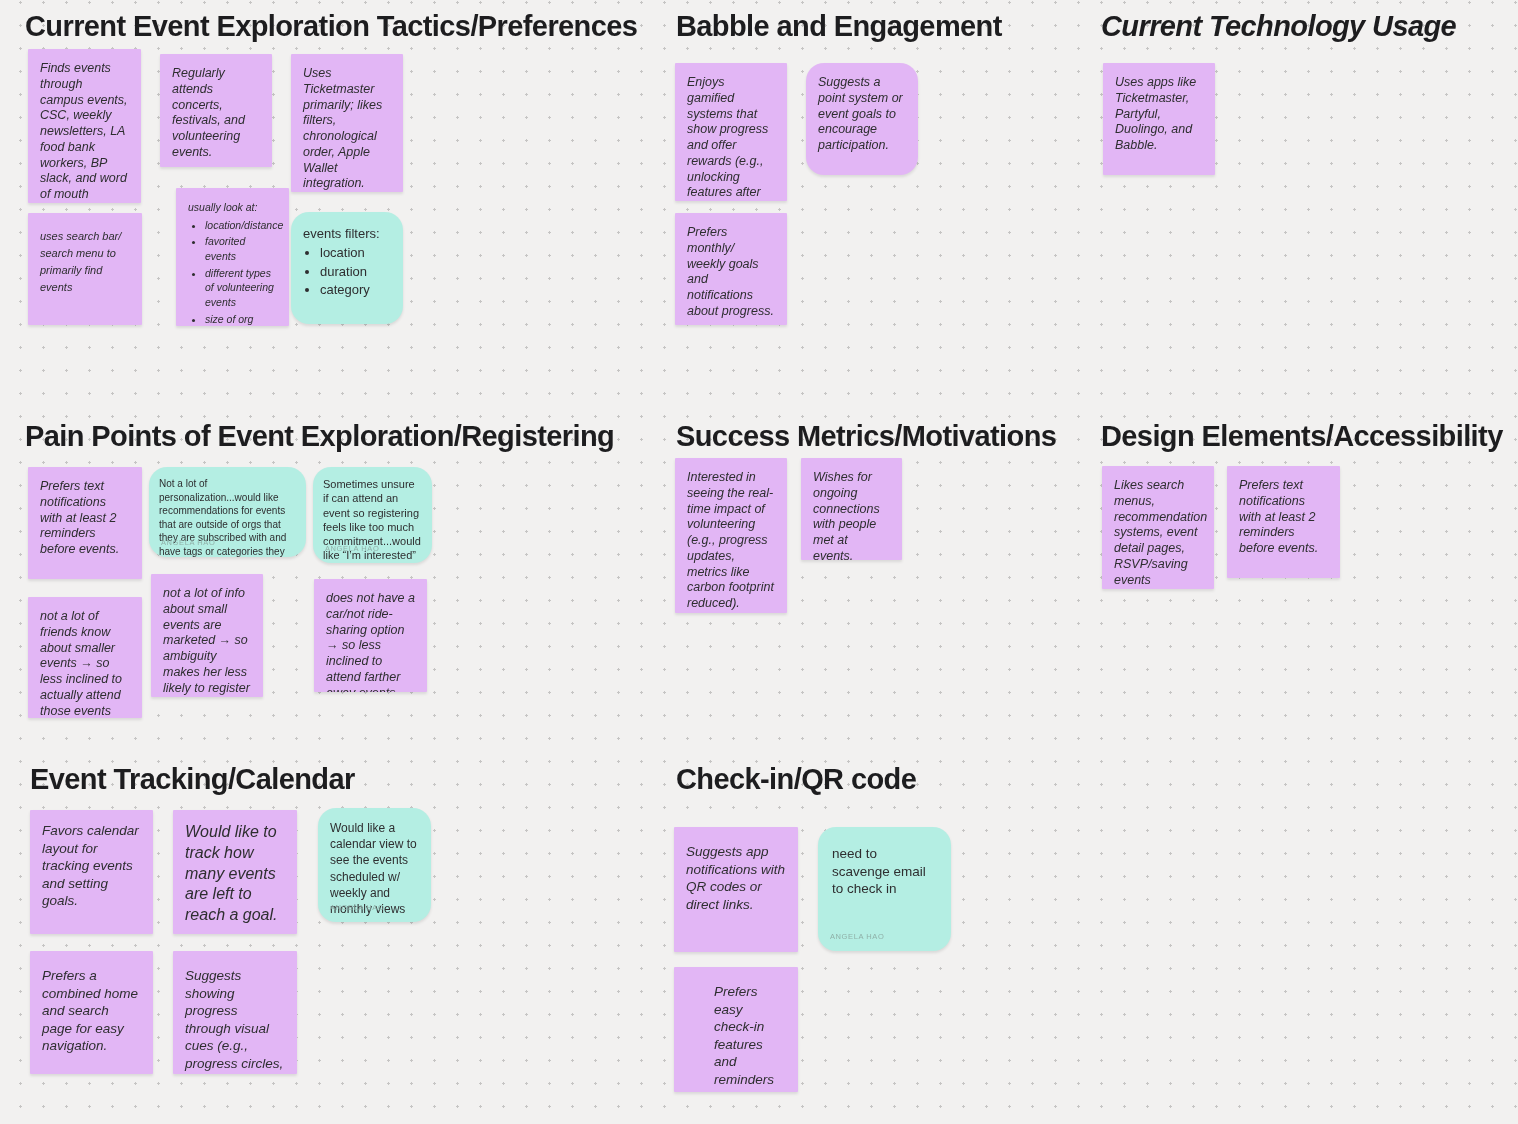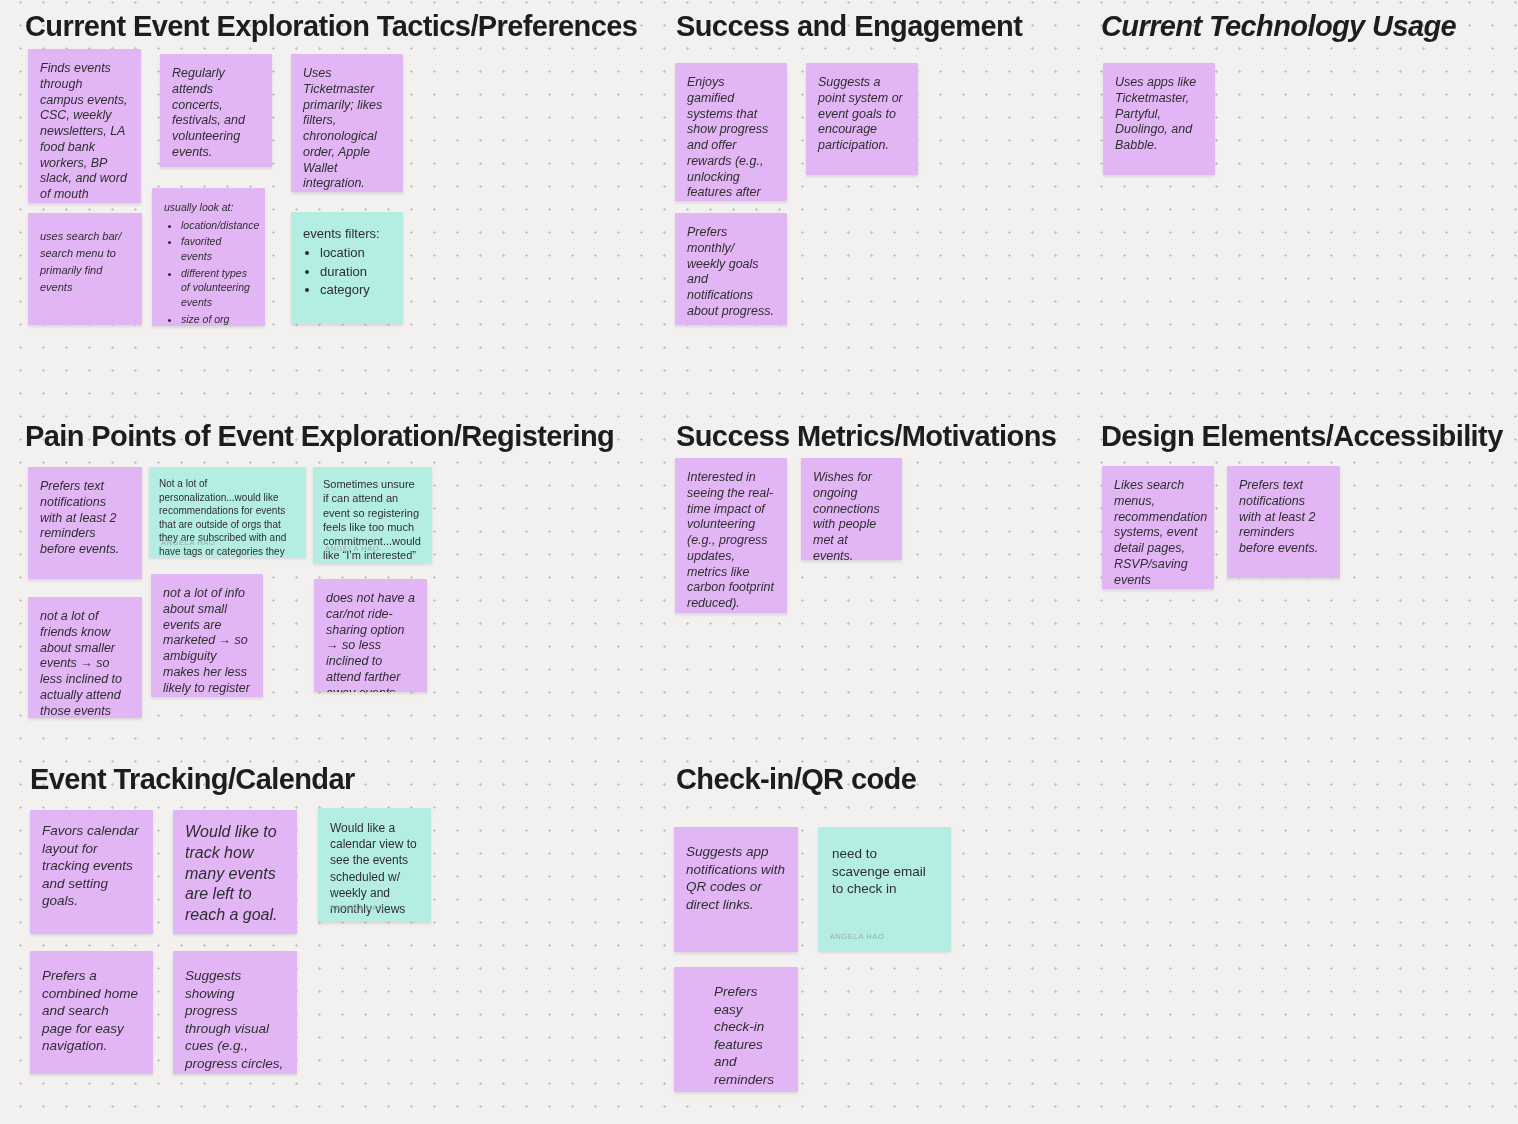--- a/index.html
+++ b/index.html
@@ -40,46 +40,46 @@
     box-sizing:border-box;
     padding:12px 12px;
     font-size:12.5px;
     line-height:1.26;
     color:#2e2e30;
     box-shadow:0 2px 3px rgba(0,0,0,0.10);
     border-radius:1px;
     overflow:hidden;
   }
   .purple{background:#e2b6f5;font-style:italic;}
-  .teal{background:#b4eee3;}
+  .teal{background:#b4eee3;border-radius:18px;}
   .note-text{margin:0;}
   .note ul{
     margin:3px 0 0 0;
     padding-left:17px;
   }
   .note li{margin:0 0 2px 0;}
   .attribution{
     position:absolute;
     left:12px;
     bottom:9px;
     font-size:7.5px;
     letter-spacing:0.6px;
     color:#8fb0a8;
   }
 
   
   .n-s1-0{left:28px;top:49px;width:113px;height:154px;}
   .n-s1-1{left:160px;top:54px;width:112px;height:113px;}
   .n-s1-2{left:291px;top:54px;width:112px;height:138px;}
   .n-s1-3{left:28px;top:213px;width:114px;height:112px;font-size:11px;line-height:1.55;padding-top:15px;}
-  .n-s1-4{left:152px;top:188px;width:113px;height:138px;font-size:10.5px;line-height:1.4;}
+  .n-s1-4{left:176px;top:188px;width:113px;height:138px;font-size:10.5px;line-height:1.4;}
   .n-s1-5{left:291px;top:212px;width:112px;height:112px;font-size:13px;padding-top:14px;}
   
   .n-s2-0{left:675px;top:63px;width:112px;height:138px;}
-  .n-s2-1{left:806px;top:63px;width:112px;height:112px;}
+  .n-s2-1{left:806px;top:63px;width:112px;height:112px;border-radius:18px;}
   .n-s2-2{left:675px;top:213px;width:112px;height:112px;}
   
   .n-s3-0{left:1103px;top:63px;width:112px;height:112px;}
   
   .n-s4-0{left:28px;top:467px;width:114px;height:112px;}
   .n-s4-1{left:149px;top:467px;width:157px;height:90px;font-size:10px;line-height:1.35;padding:10px;}
   .n-s4-2{left:313px;top:467px;width:119px;height:96px;font-size:11px;line-height:1.3;padding:10px;}
   .n-s4-3{left:28px;top:597px;width:114px;height:121px;}
   .n-s4-4{left:151px;top:574px;width:112px;height:123px;}
   .n-s4-5{left:314px;top:579px;width:113px;height:113px;}
@@ -99,21 +99,21 @@
   .n-s8-0{left:674px;top:827px;width:124px;height:125px;font-size:13.5px;line-height:1.3;padding-top:16px;}
   .n-s8-1{left:818px;top:827px;width:133px;height:124px;font-size:13.5px;line-height:1.3;padding:18px 14px;}
   .n-s8-2{left:674px;top:967px;width:124px;height:125px;font-size:13.5px;line-height:1.3;padding-top:16px;padding-left:40px;}
 </style>
 </head>
 <body>
 
 <div class="board">
 
   <h2 class="section-title h-s1">Current Event Exploration Tactics/Preferences</h2>
-  <h2 class="section-title h-s2">Success and Engagement</h2>
+  <h2 class="section-title h-s2">Babble and Engagement</h2>
   <h2 class="section-title h-s3">Current Technology Usage</h2>
   <h2 class="section-title h-s4">Pain Points of Event Exploration/Registering</h2>
   <h2 class="section-title h-s5">Success Metrics/Motivations</h2>
   <h2 class="section-title h-s6">Design Elements/Accessibility</h2>
   <h2 class="section-title h-s7">Event Tracking/Calendar</h2>
   <h2 class="section-title h-s8">Check-in/QR code</h2>
 
   <div class="note purple n-s1-0">
     <p class="note-text">Finds events through campus events, CSC, weekly newsletters, LA food bank workers, BP slack, and word of mouth</p>
   </div>

